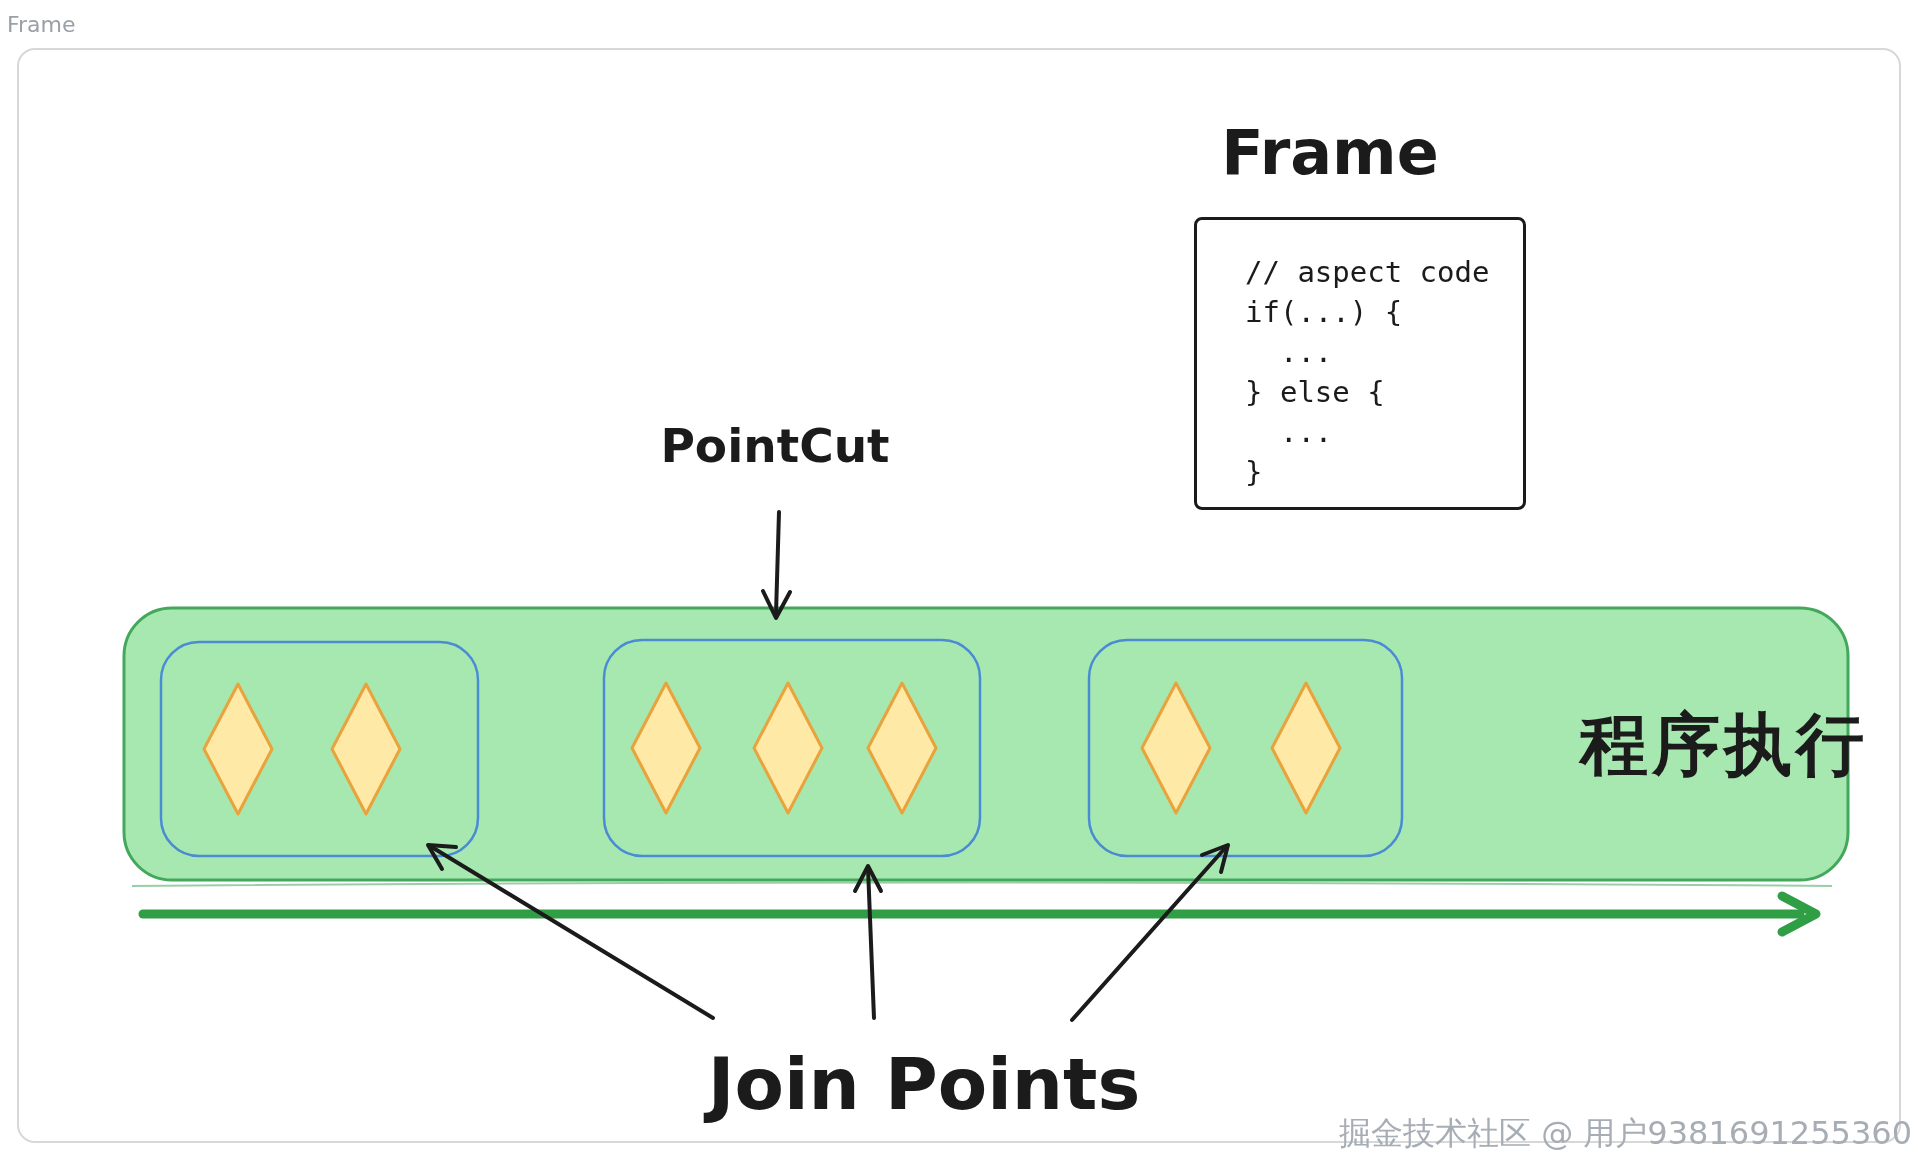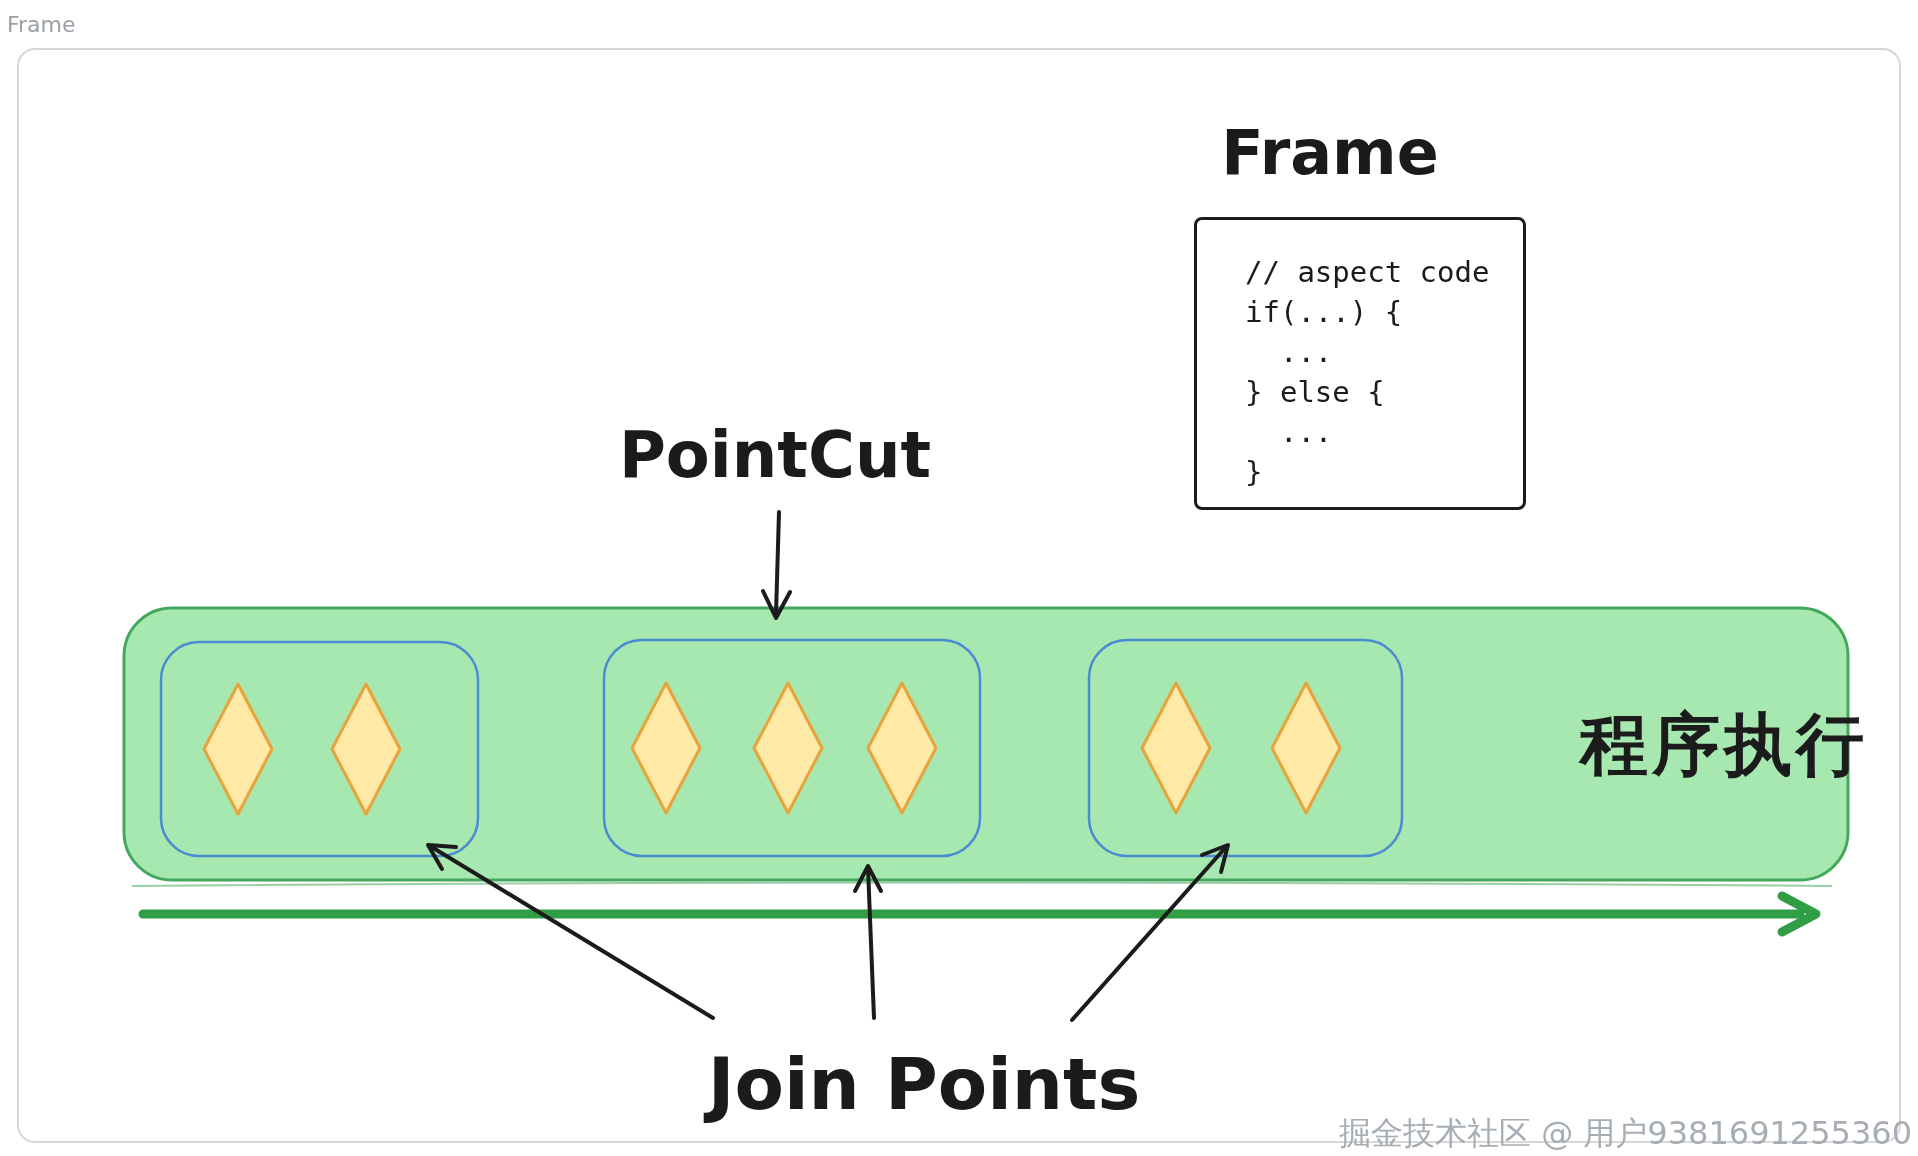--- a/index.html
+++ b/index.html
@@ -81,21 +81,21 @@
 
   
   .big-label {
     position: absolute;
     font-weight: bold;
     color: var(--ink, #1b1b1b);
     text-align: center;
     white-space: nowrap;
   }
   .advice-title { left: 1165px; top: 116px; width: 330px; font-size: 62px; }
-  .pointcut-label { left: 575px; top: 418px; width: 400px; font-size: 64px; }
+  .pointcut-label { left: 575px; top: 418px; width: 400px; font-size: 47px; }
   .joinpoints-label { left: 694px; top: 1042px; width: 460px; font-size: 72px; }
 
   .execution-label {
     position: absolute;
     left: 1580px;
     top: 700px;
     font-size: 68px;
     font-weight: bold;
     letter-spacing: 4px;
     color: var(--ink, #1b1b1b);

